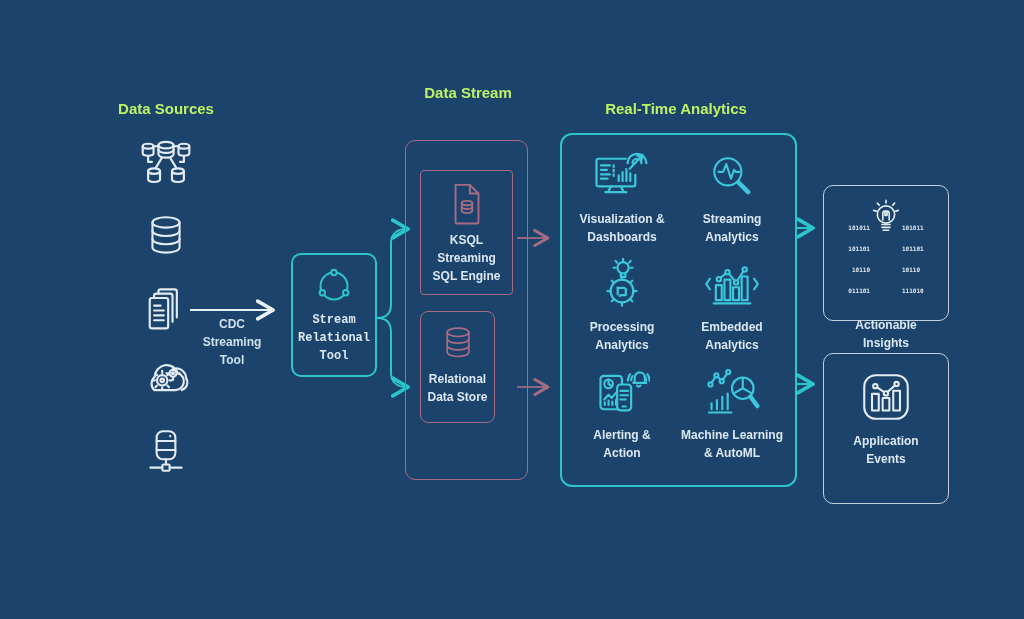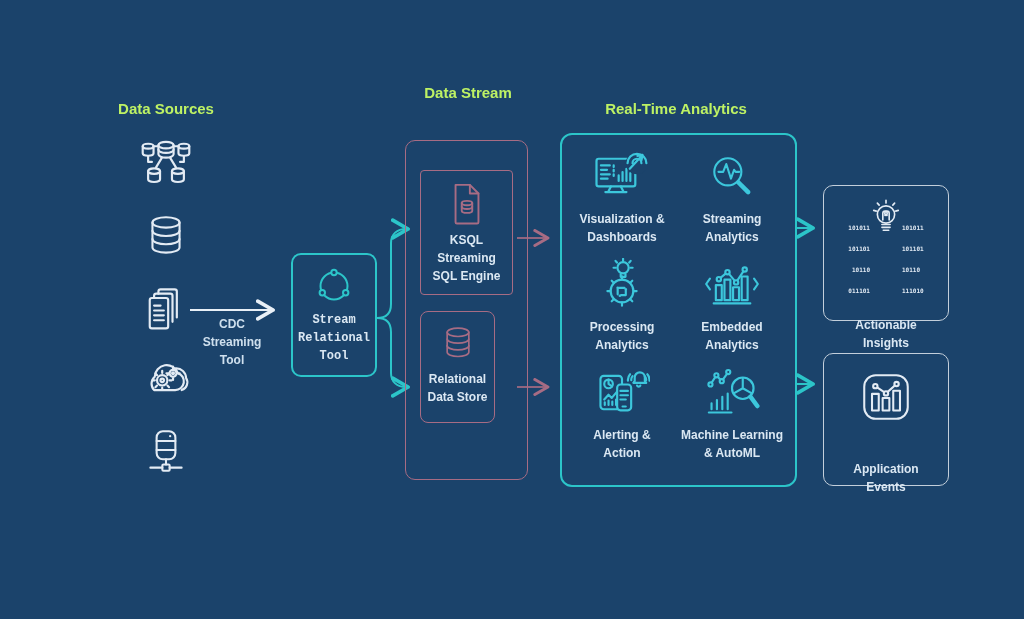--- a/index.html
+++ b/index.html
@@ -338,21 +338,21 @@
         <div>10110</div>
         <div>111010</div>
       </div>
     </div>
     <div class="node-label" style="margin-top:8px;">
       <div>Actionable</div>
       <div>Insights</div>
     </div>
   </div>
 
-  <div class="box box-light out-box" style="left:823px;top:321px;width:126px;height:133px;gap:28px;">
+  <div class="box box-light out-box" style="left:823px;top:321px;width:126px;height:151px;">
     <div class="icon ic-white" style="margin-top:14px;">
       <svg class="ic" width="58" height="58" viewBox="0 0 56 56">
         <rect x="7" y="7" width="42" height="42" rx="11"></rect>
         <rect x="14.5" y="25" width="6.5" height="16"></rect>
         <rect x="24.75" y="29" width="6.5" height="12"></rect>
         <rect x="35" y="22" width="6.5" height="19"></rect>
         <path d="M17.7,17.5 L28,24.5 L38.2,15.5"></path>
         <circle cx="17.7" cy="17.5" r="2.1" class="fillnode"></circle>
         <circle cx="28" cy="24.5" r="2.1" class="fillnode"></circle>
         <circle cx="38.2" cy="15.5" r="2.1" class="fillnode"></circle>

